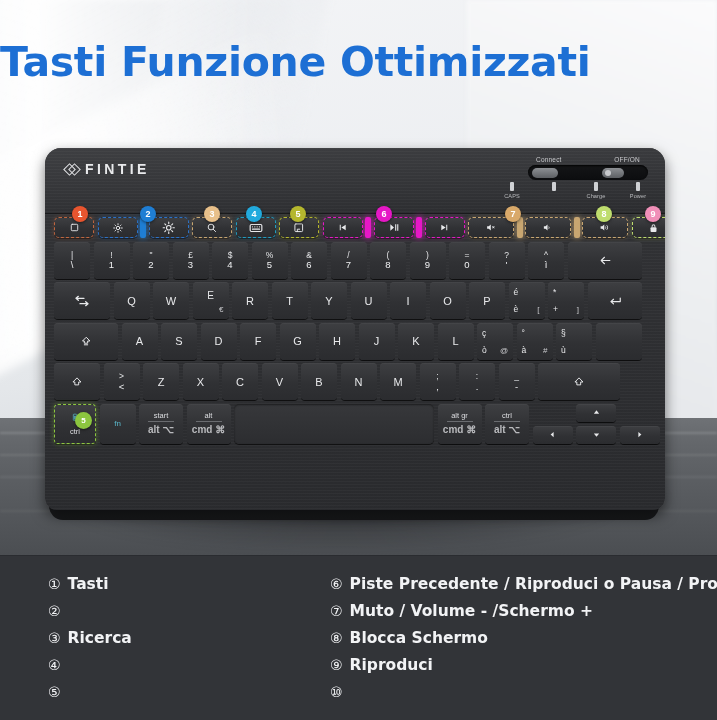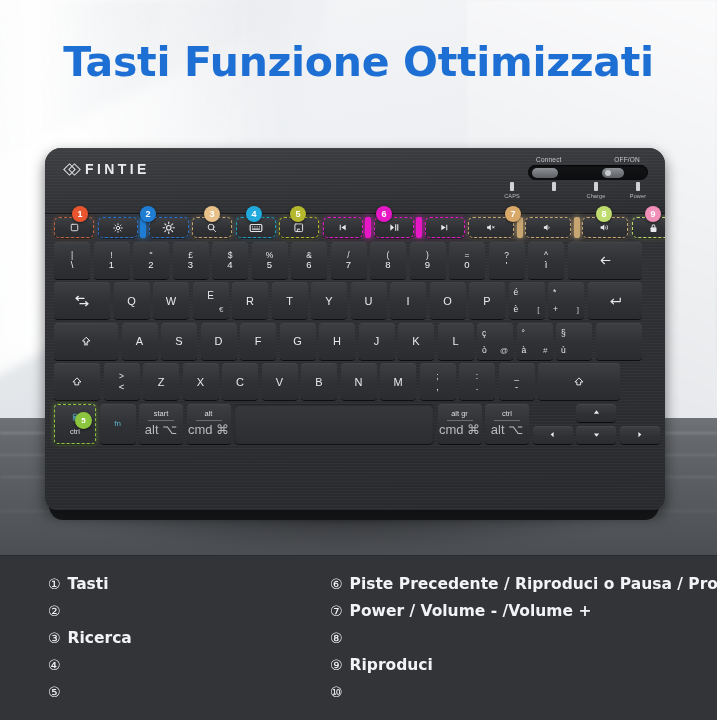--- a/index.html
+++ b/index.html
@@ -57,21 +57,21 @@
   }
   .desk-reflect {
     position: absolute; left: 60px; width: 560px; top: 505px; height: 46px;
     background: radial-gradient(ellipse at 50% 0%, rgba(22,23,25,.55), rgba(22,23,25,0) 72%);
     filter: blur(4px);
   }
 
   
   .title {
     position: absolute; left: 0; right: 0; top: 38px;
-    text-align: center;
+    text-align: left;
     font-size: 41px;
     font-weight: 700;
     letter-spacing: -.3px;
     color: #1d6fd4;
     font-family: "DejaVu Sans", sans-serif;
   }
 
   
   .kbd-wrap { position: absolute; left: 45px; top: 148px; width: 630px; height: 375px; }
   .kbd-shadow {
@@ -172,21 +172,21 @@
   .k-dual { flex-direction: column; justify-content: center; gap: 1px; line-height: 1; }
   .k-dual .top { font-size: 8.5px; color: #e4e5e7; }
   .k-dual .bot { font-size: 9.5px; color: #f0f1f3; }
   .k-tri { position: relative; width: 100%; height: 100%; }
   .k-tri .tl { position: absolute; left: 5px; top: 5px; font-size: 8.5px; }
   .k-tri .bl { position: absolute; left: 5px; bottom: 5px; font-size: 8.5px; }
   .k-tri .br { position: absolute; right: 5px; bottom: 5px; font-size: 8px; color: #c9cacd; }
   .k-stack { flex-direction: column; gap: 0; line-height: 1.25; }
   .k-stack .a { font-size: 7.5px; color:#dcdde0; }
   .k-stack .sep { width: 26px; height: 1px; background: #6a6c70; margin: 1.5px 0; }
-  .k-stack .b { font-size: 13px; color:#b9babd; }
+  .k-stack .b { font-size: 10px; color:#b9babd;font-weight:bold; }
 
   
   .fkey { border: 1.5px dashed; border-radius: 5px; }
 
   .icon-svg { display: block; }
 
   
   .touchpad {
     background: linear-gradient(180deg,#37383b,#2c2d30);
     border-radius: 5px;
@@ -731,24 +731,25 @@
           <span class="circ-num">⑤</span>
         </div>
       </div>
     <div class="legend-col right" id="legend-right">
         <div class="legend-row">
           <span class="circ-num">⑥</span>
           <span>Piste Precedente / Riproduci o Pausa / Prossimo</span>
         </div>
         <div class="legend-row">
           <span class="circ-num">⑦</span>
-          <span>Power / Volume - /Volume +</span>
+          <span>Muto / Volume - /Schermo +</span>
         </div>
         <div class="legend-row">
           <span class="circ-num">⑧</span>
+          <span>Blocca Schermo</span>
         </div>
         <div class="legend-row">
           <span class="circ-num">⑨</span>
           <span>Riproduci</span>
         </div>
         <div class="legend-row">
           <span class="circ-num">⑩</span>
         </div>
       </div>
   </div>

